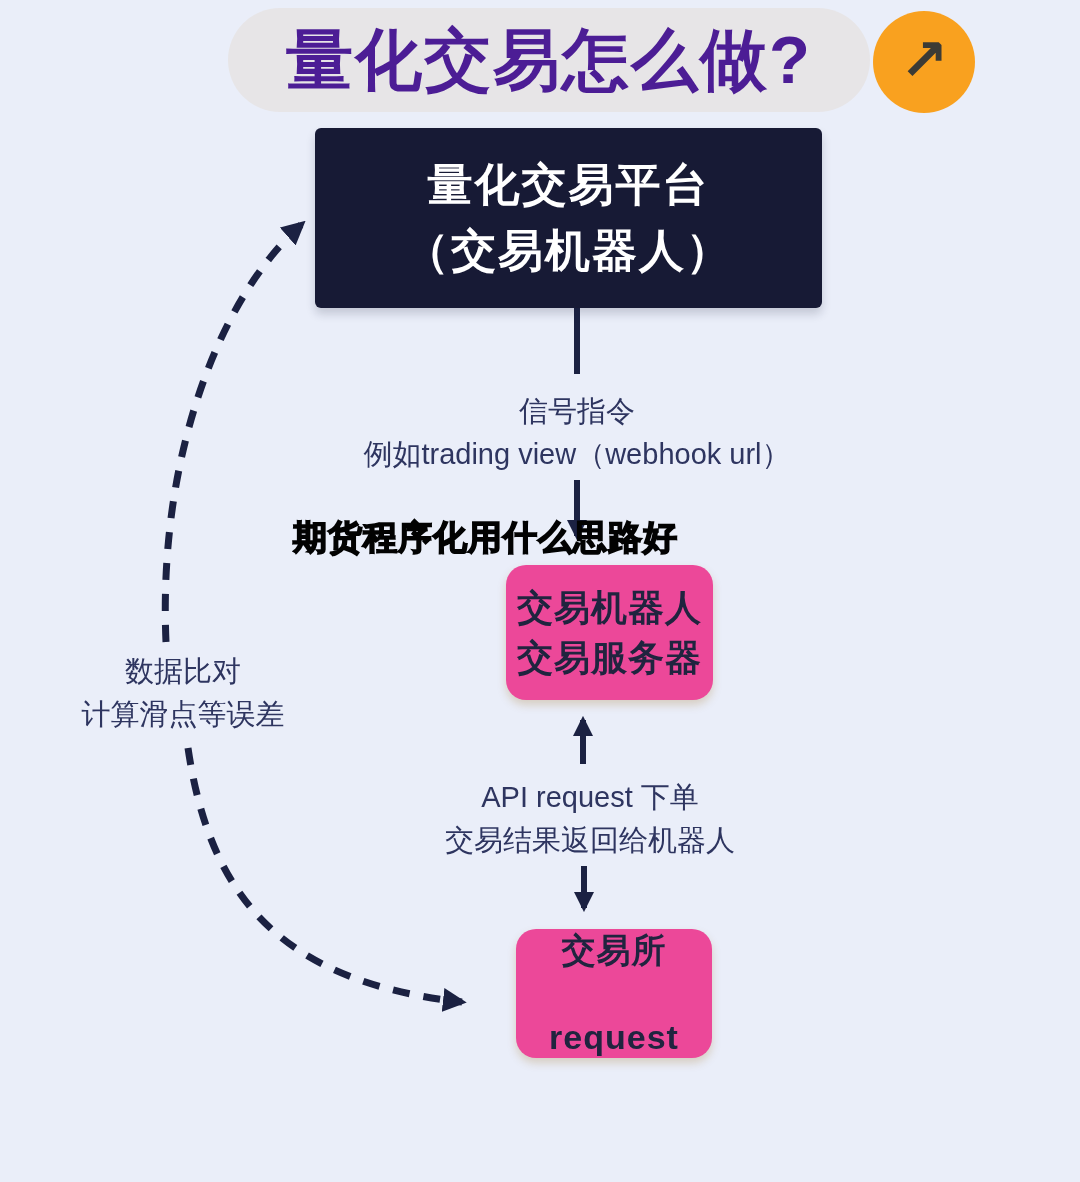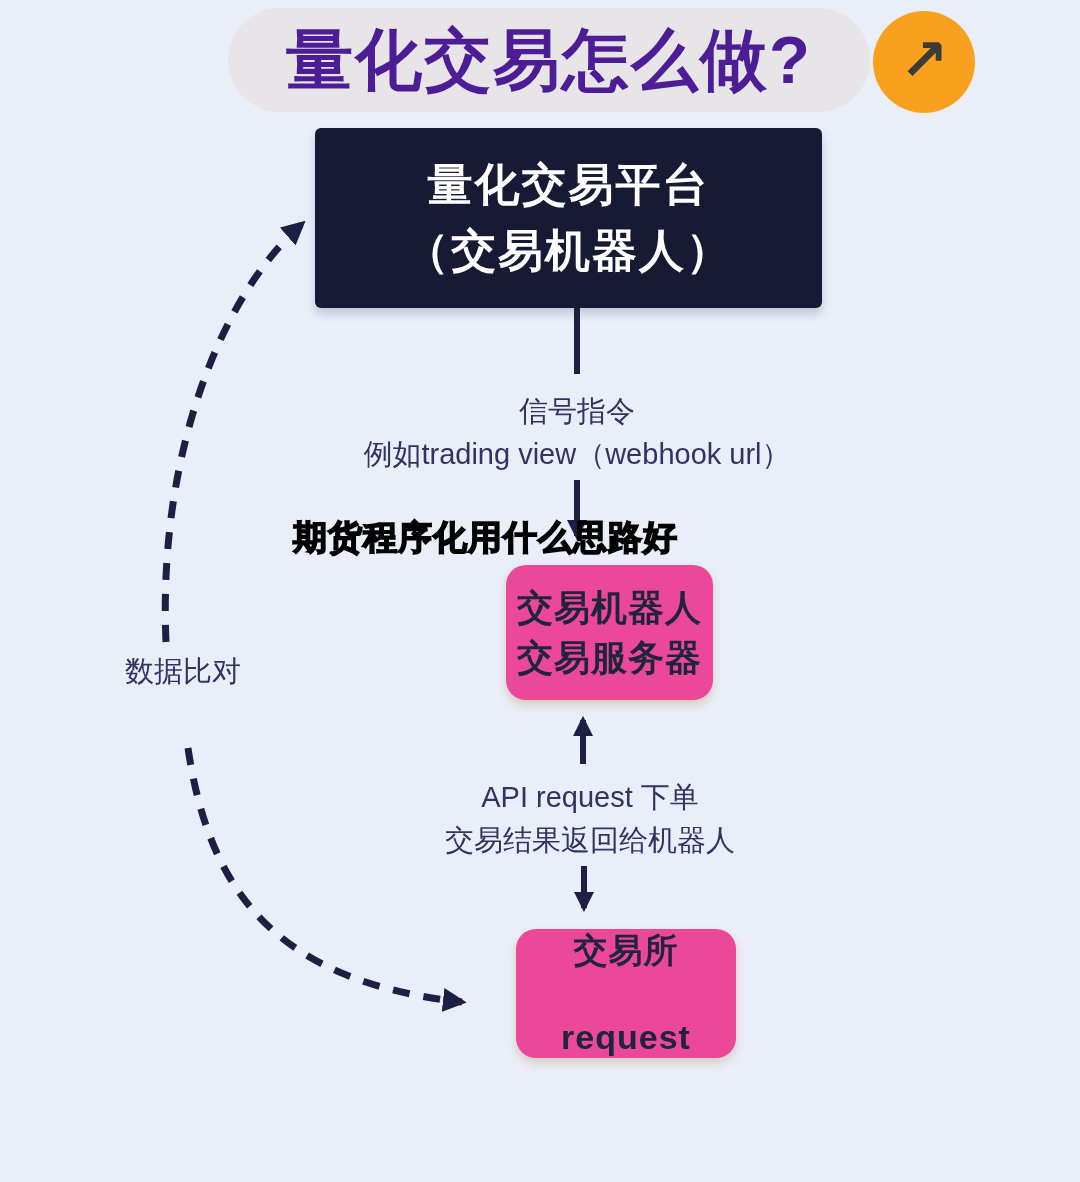--- a/index.html
+++ b/index.html
@@ -74,21 +74,21 @@
     border-radius: 20px;
     box-shadow: 0 5px 8px rgba(160,110,30,0.25);
     margin-left: 28px;
   }
   .node-robot {
     left: 478px; top: 565px;
     width: 207px; height: 135px;
   }
   .node-exchange {
     left: 488px; top: 929px;
-    width: 220px; height: 129px; gap: 39px;
+    width: 196px; height: 129px; gap: 39px;
   }
   .node-orange .node-line {
     color: #20243f;
     font-size: 36px;
     font-weight: 700;
     line-height: 50px;
     letter-spacing: 1px;
   }
   .node-exchange .node-line { font-size: 34px; line-height: 48px; }
 
@@ -183,17 +183,18 @@
     <div>例如trading view（webhook url）</div>
   </div>
 
   <div class="edge-label label-api">
     <div>API request 下单</div>
     <div>交易结果返回给机器人</div>
   </div>
 
   <div class="edge-label label-feedback">
     <div>数据比对</div>
+    <div>计算滑点等误差</div>
   </div>
 
   <div class="overlay-caption">期货程序化用什么思路好</div>
 
 </div>
 
 </body></html>

